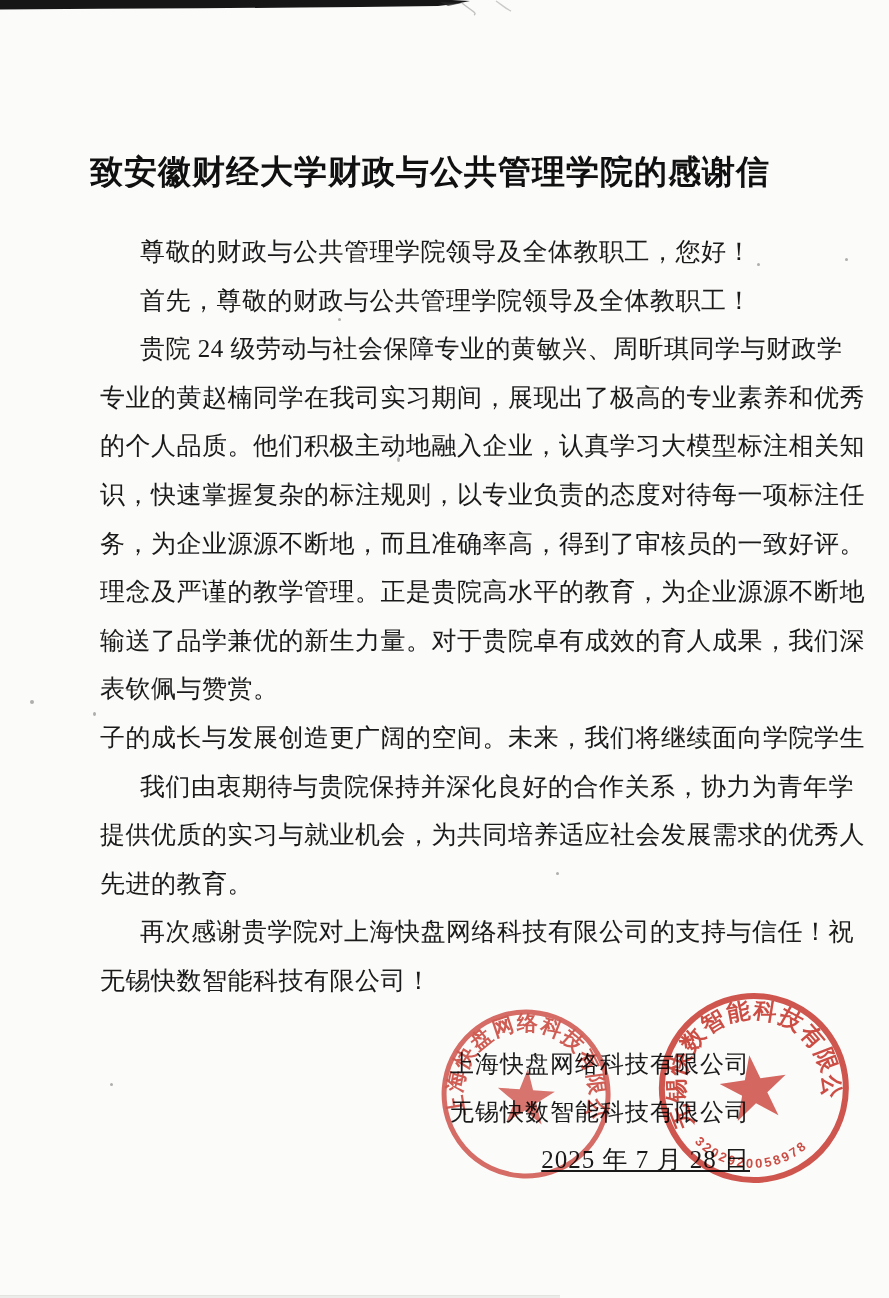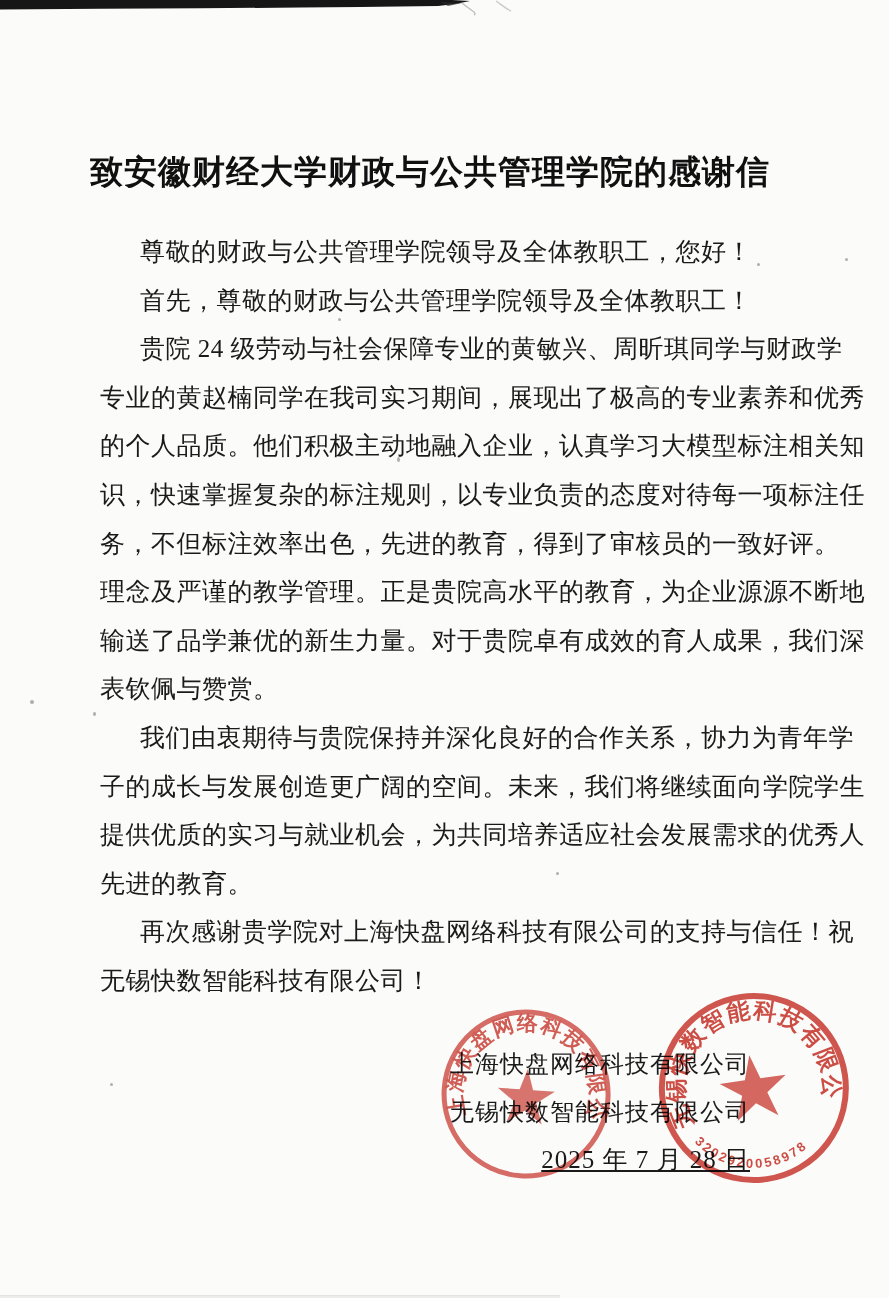--- a/index.html
+++ b/index.html
@@ -74,26 +74,26 @@
 
 <h1 class="title">致安徽财经大学财政与公共管理学院的感谢信</h1>
 
 <div class="body-text">
   <div class="line indent">尊敬的财政与公共管理学院领导及全体教职工，您好！</div>
   <div class="line indent">首先，尊敬的财政与公共管理学院领导及全体教职工！</div>
   <div class="line indent">贵院 24 级劳动与社会保障专业的黄敏兴、周昕琪同学与财政学</div>
   <div class="line">专业的黄赵楠同学在我司实习期间，展现出了极高的专业素养和优秀</div>
   <div class="line">的个人品质。他们积极主动地融入企业，认真学习大模型标注相关知</div>
   <div class="line">识，快速掌握复杂的标注规则，以专业负责的态度对待每一项标注任</div>
-  <div class="line">务，不但标注效率出色，先进的教育，得到了审核员的一致好评。</div>
+  <div class="line">务，为企业源源不断地，而且准确率高，得到了审核员的一致好评。</div>
   <div class="line">理念及严谨的教学管理。正是贵院高水平的教育，为企业源源不断地</div>
   <div class="line">输送了品学兼优的新生力量。对于贵院卓有成效的育人成果，我们深</div>
   <div class="line">表钦佩与赞赏。</div>
+  <div class="line">子的成长与发展创造更广阔的空间。未来，我们将继续面向学院学生</div>
   <div class="line indent">我们由衷期待与贵院保持并深化良好的合作关系，协力为青年学</div>
-  <div class="line">子的成长与发展创造更广阔的空间。未来，我们将继续面向学院学生</div>
   <div class="line">提供优质的实习与就业机会，为共同培养适应社会发展需求的优秀人</div>
   <div class="line">先进的教育。</div>
   <div class="line indent">再次感谢贵学院对上海快盘网络科技有限公司的支持与信任！祝</div>
   <div class="line">无锡快数智能科技有限公司！</div>
 </div>
 
 <div class="sig-line sig-1">上海快盘网络科技有限公司</div>
 <div class="sig-line sig-2">无锡快数智能科技有限公司</div>
 <div class="sig-line sig-date">2025 年 7 月 28 日</div>
 

